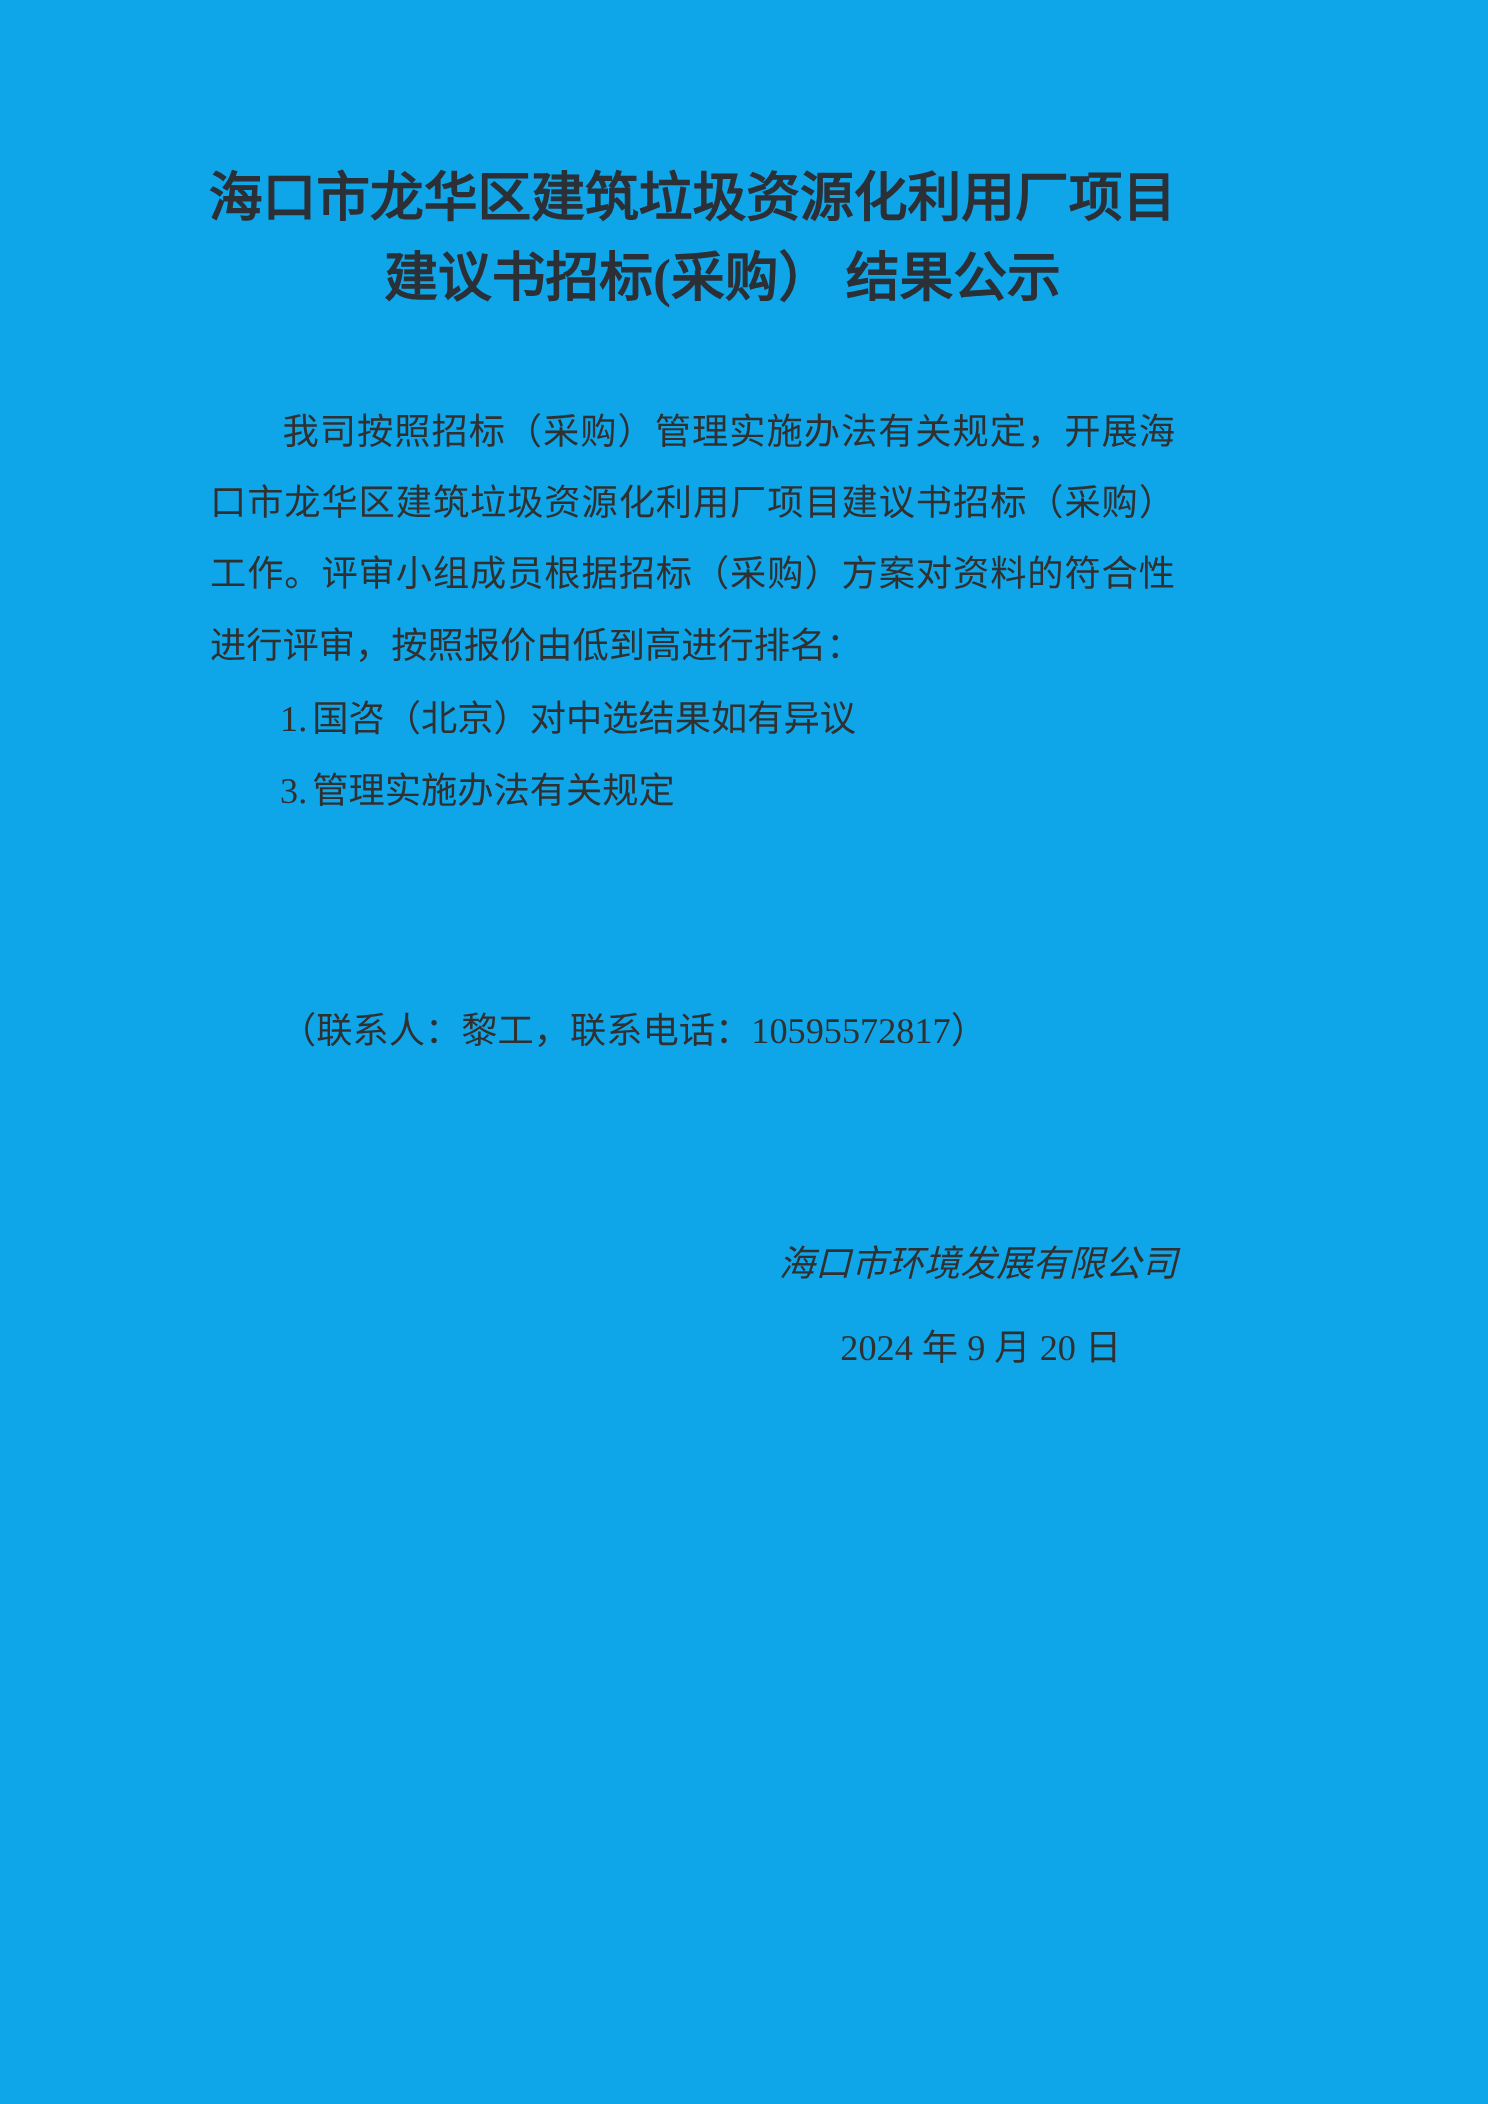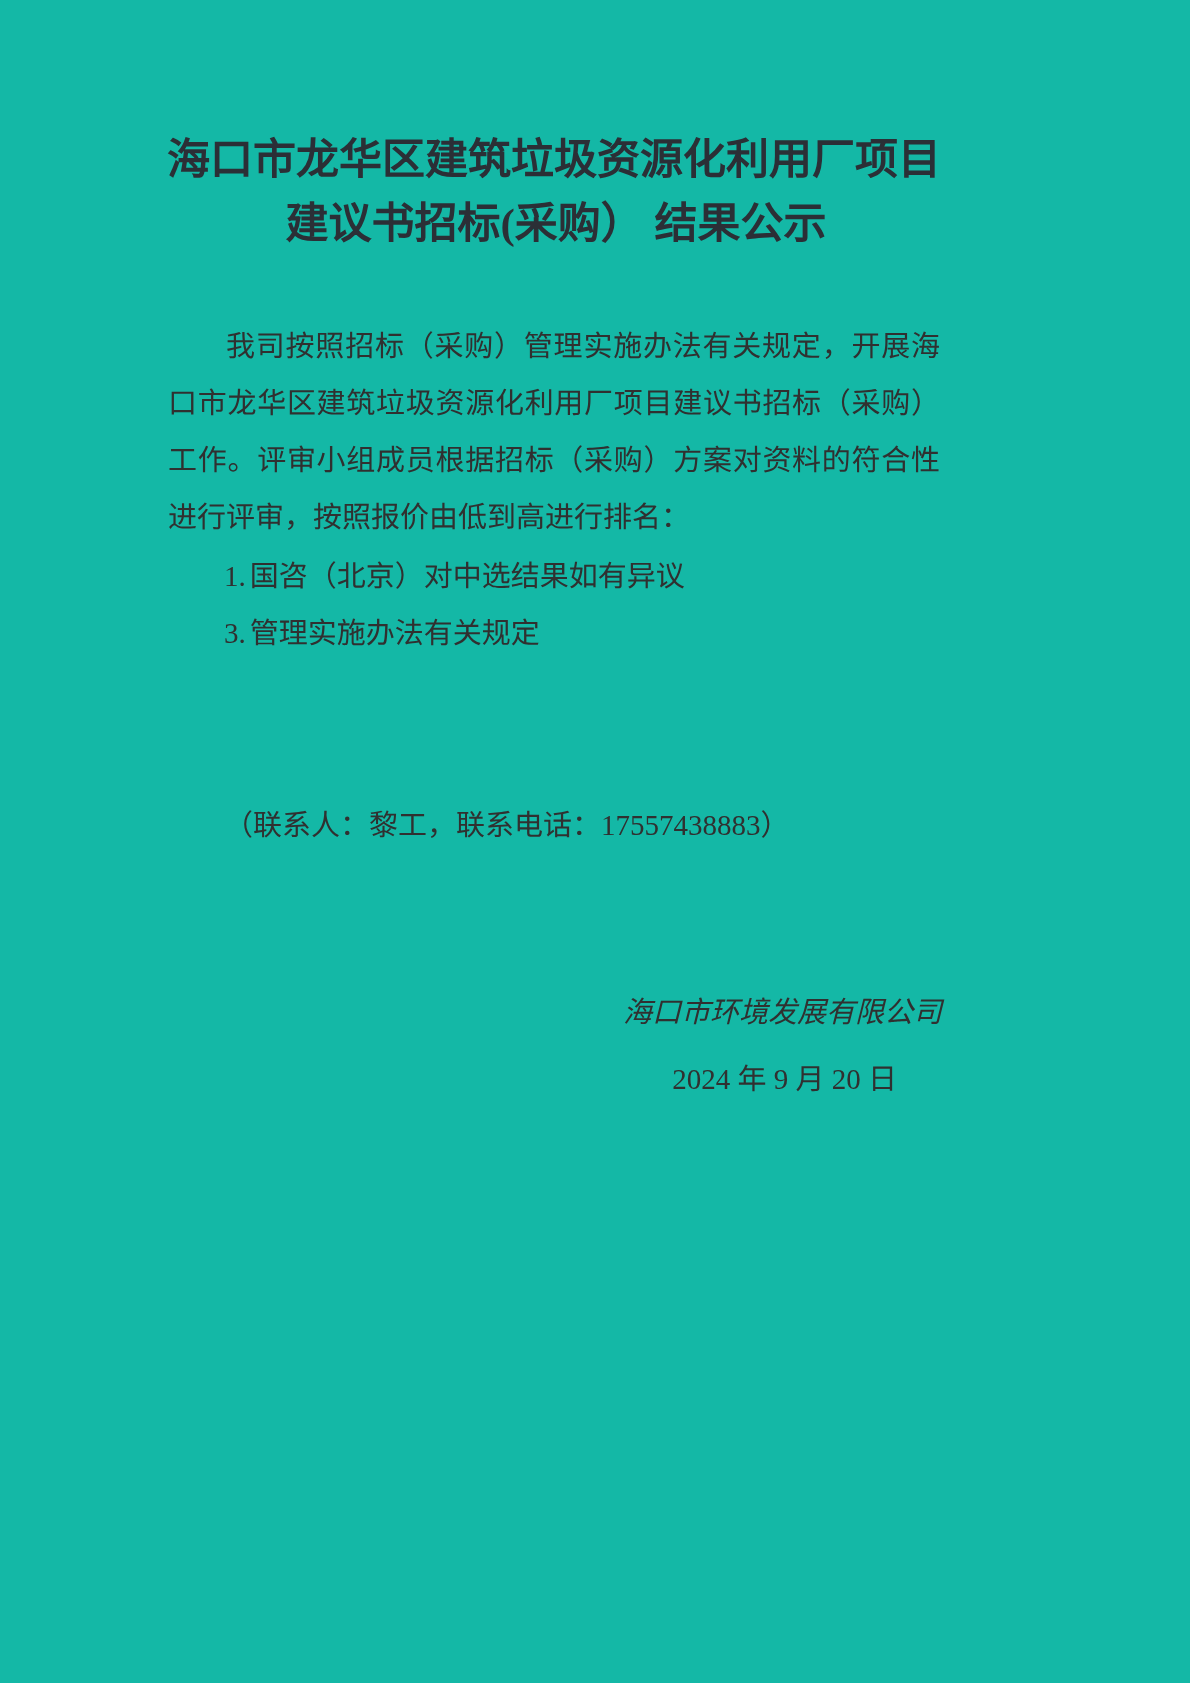--- a/index.html
+++ b/index.html
@@ -5,41 +5,41 @@
   html, body {
     margin: 0;
     padding: 0;
     background: #ffffff;
   }
   .page {
     position: relative;
     width: 1190px;
     height: 1683px;
     margin: 0 auto;
-    background: #14b8a6;
+    background: #0ea5e9;
     box-sizing: border-box;
     padding: 128px 248px 0 166px;
     font-family: "Liberation Serif", "DejaVu Serif", serif;
     color: #2e2e2e;
     overflow: hidden;
   }
   .doc-title {
     text-align: center;
     font-weight: bold;
     color: #2b2f36;
     font-size: 43px;
     line-height: 64px;
     letter-spacing: 0px;
   }
   .doc-title .title-line {
     white-space: nowrap;
   }
   .doc-title .title-line-2 {
     position: relative;
-    left: 2px;
+    left: 24px;
   }
   .doc-body {
     margin-top: 62px;
     font-size: 29px;
     line-height: 57px;
     color: #303030;
   }
   .para {
     margin: 2px;
     text-indent: 58px;
@@ -93,21 +93,21 @@
     <ul class="rank-list">
       <li class="rank-item">
         <span class="rank-num">1.</span><span>国咨（北京）对中选结果如有异议</span>
       </li>
       <li class="rank-item">
         <span class="rank-num">3.</span><span>管理实施办法有关规定</span>
       </li>
     </ul>
 
 
-    <p class="para contact-para">（联系人：黎工，联系电话：17557438883）</p>
+    <p class="para contact-para">（联系人：黎工，联系电话：10595572817）</p>
 
     <div class="signature">
       <p class="sig-company">海口市环境发展有限公司</p>
       <p class="sig-date">2024 年 9 月 20 日</p>
     </div>
 
   </div>
 </div>
 
 </body></html>

